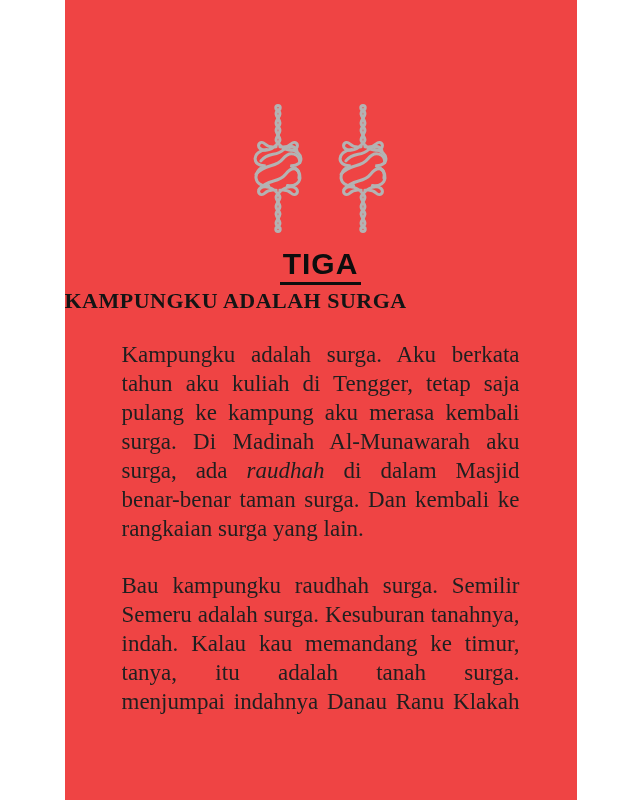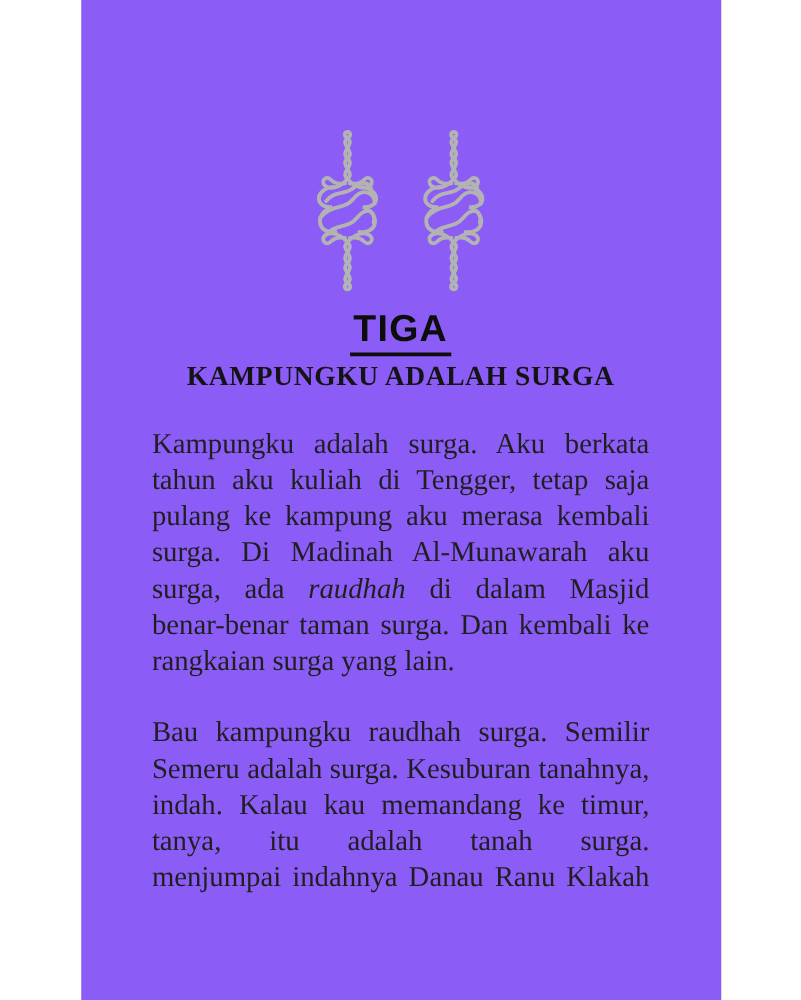--- a/index.html
+++ b/index.html
@@ -5,21 +5,21 @@
   html, body {
     margin: 0;
     padding: 0;
     background: #ffffff;
   }
   .page {
     position: relative;
     width: 512px;
     height: 800px;
     margin: 0 auto;
-    background: #8b5cf6;
+    background: #ef4444;
     overflow: hidden;
     font-family: "Liberation Serif", serif;
     color: #1f1f1f;
   }
   .ornament-row {
     display: flex;
     justify-content: center;
     align-items: flex-start;
     gap: 9px;
     padding-top: 102px;
@@ -37,21 +37,21 @@
     letter-spacing: 1px;
     color: #0d0d0d;
     line-height: 1;
   }
   .chapter-number .underline {
     display: inline-block;
     border-bottom: 3px solid #0d0d0d;
     padding: 0 3px 3px 3px;
   }
   .chapter-title {
-    text-align: center;
+    text-align: left;
     margin-top: 4px;
     font-family: "Liberation Serif", serif;
     font-weight: bold;
     font-size: 22px;
     letter-spacing: 0.5px;
     color: #141414;
     line-height: 1.1;
   }
   .body-text {
     margin: 27px 57px 0 57px;

